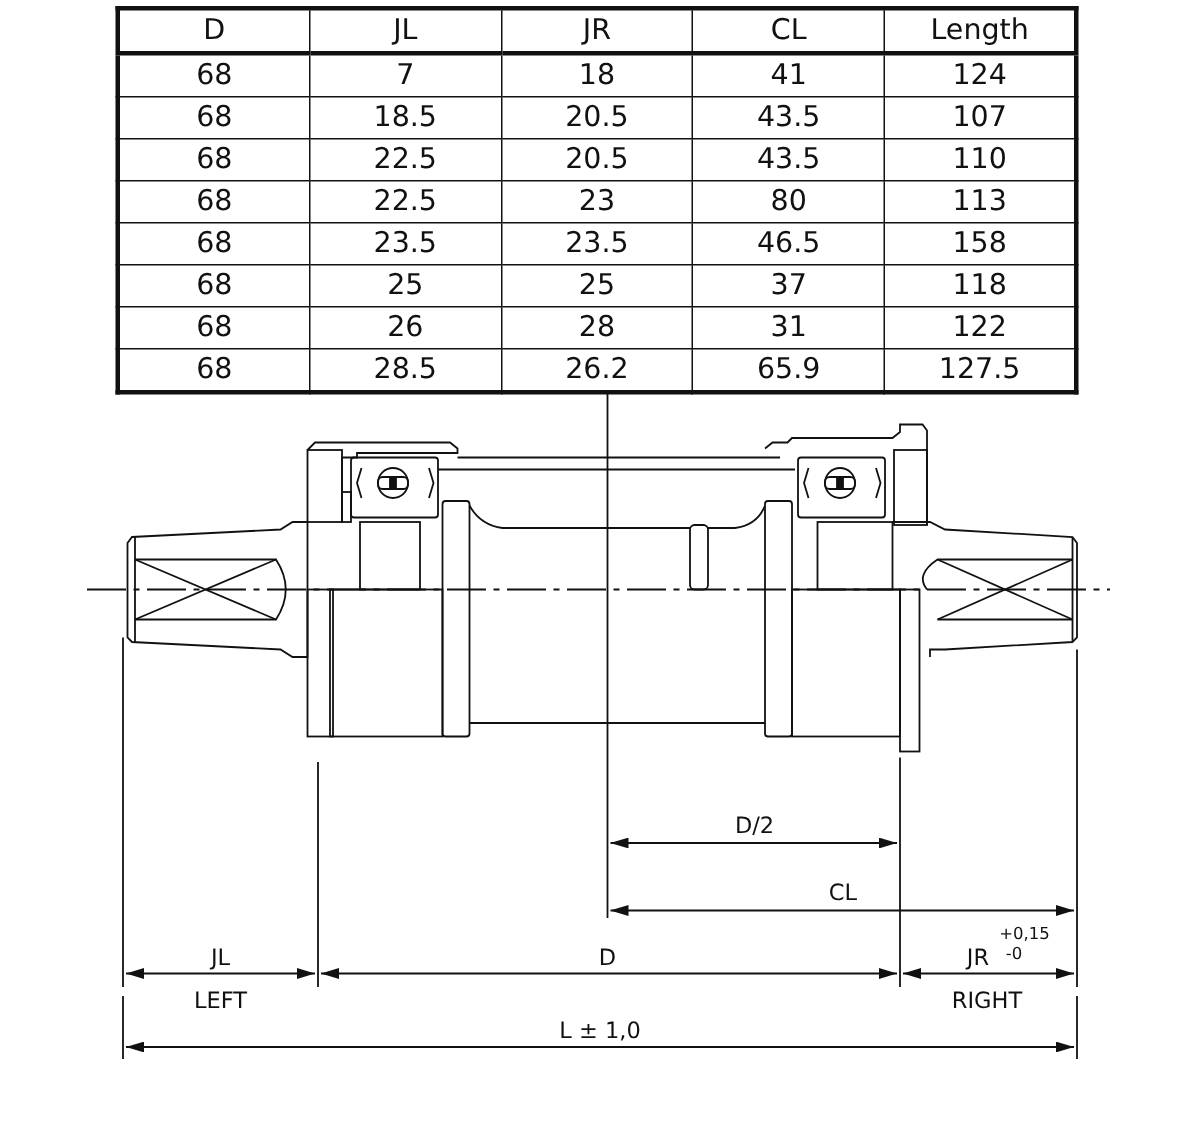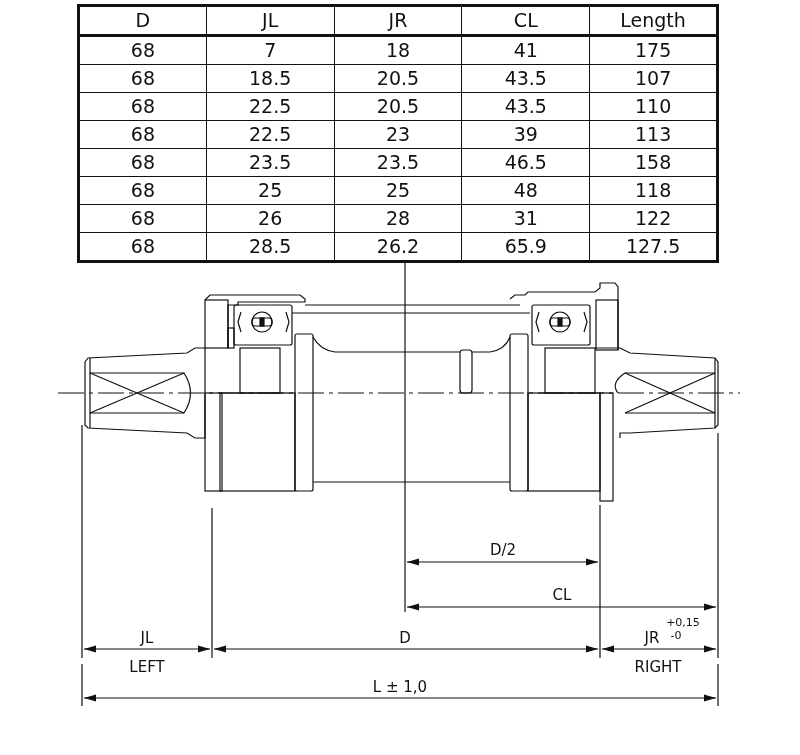--- a/index.html
+++ b/index.html
@@ -26,55 +26,55 @@
       <th>CL</th>
       <th>Length</th>
     </tr>
   </thead>
   <tbody>
     <tr>
       <td>68</td>
       <td>7</td>
       <td>18</td>
       <td>41</td>
-      <td>175</td>
+      <td>124</td>
     </tr>
     <tr>
       <td>68</td>
       <td>18.5</td>
       <td>20.5</td>
       <td>43.5</td>
       <td>107</td>
     </tr>
     <tr>
       <td>68</td>
       <td>22.5</td>
       <td>20.5</td>
       <td>43.5</td>
       <td>110</td>
     </tr>
     <tr>
       <td>68</td>
       <td>22.5</td>
       <td>23</td>
-      <td>39</td>
+      <td>80</td>
       <td>113</td>
     </tr>
     <tr>
       <td>68</td>
       <td>23.5</td>
       <td>23.5</td>
       <td>46.5</td>
       <td>158</td>
     </tr>
     <tr>
       <td>68</td>
       <td>25</td>
       <td>25</td>
-      <td>48</td>
+      <td>37</td>
       <td>118</td>
     </tr>
     <tr>
       <td>68</td>
       <td>26</td>
       <td>28</td>
       <td>31</td>
       <td>122</td>
     </tr>
     <tr>

